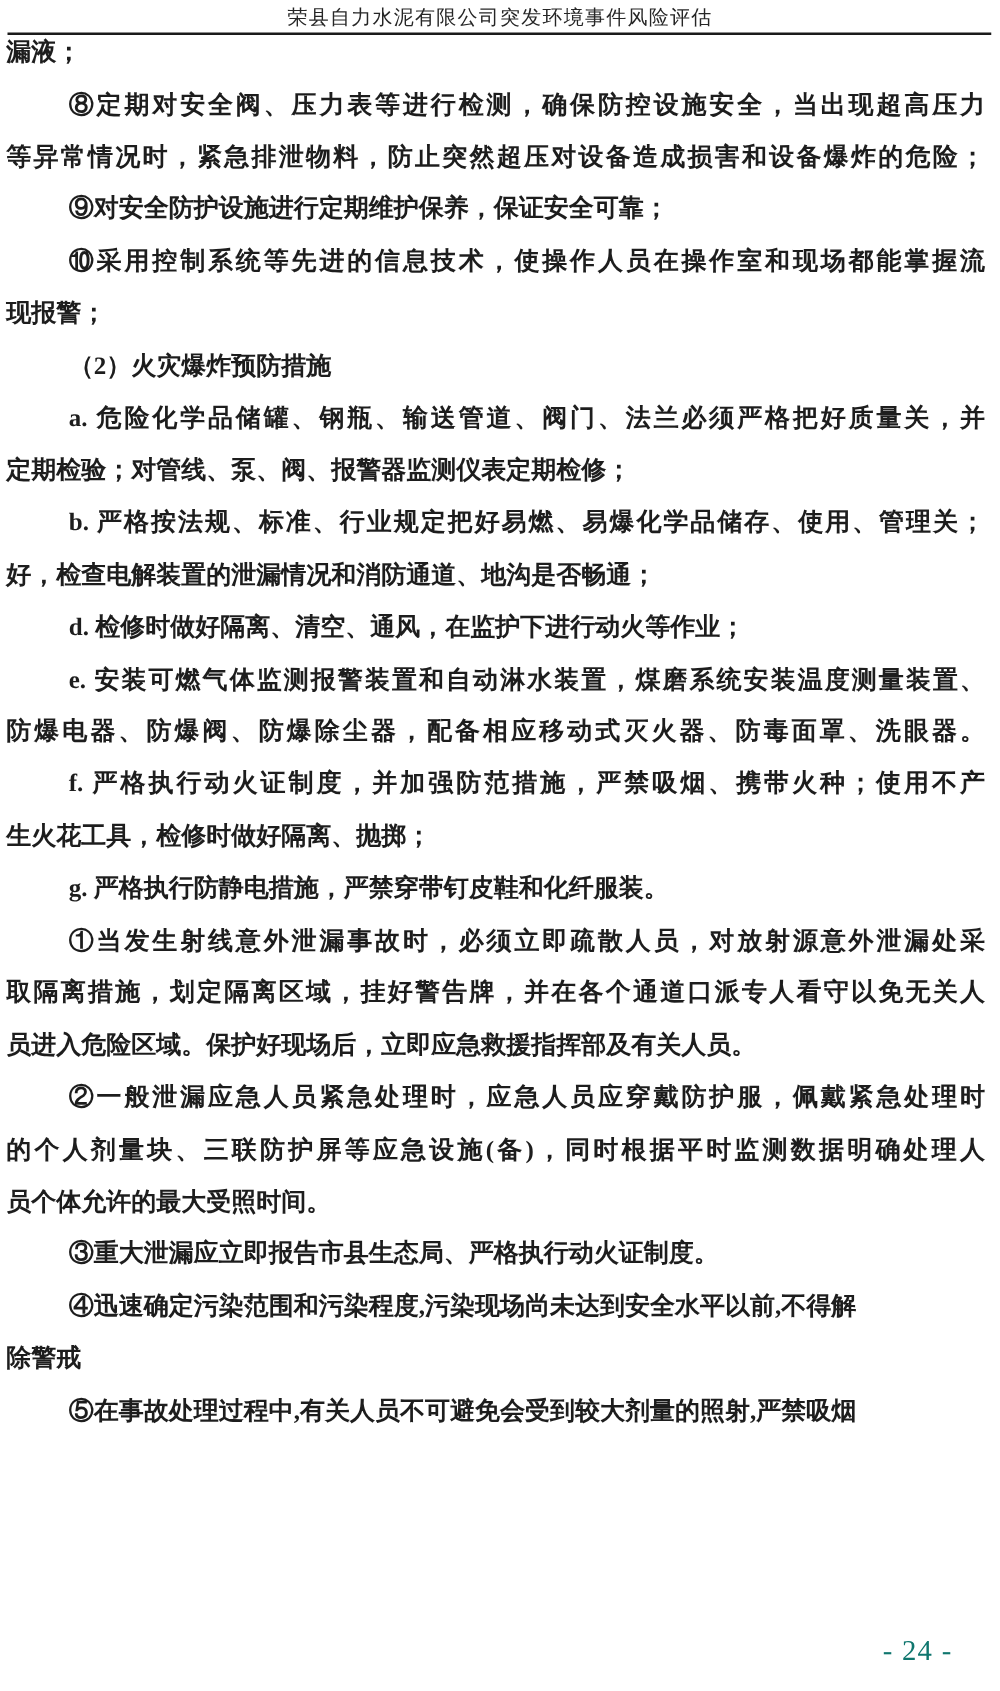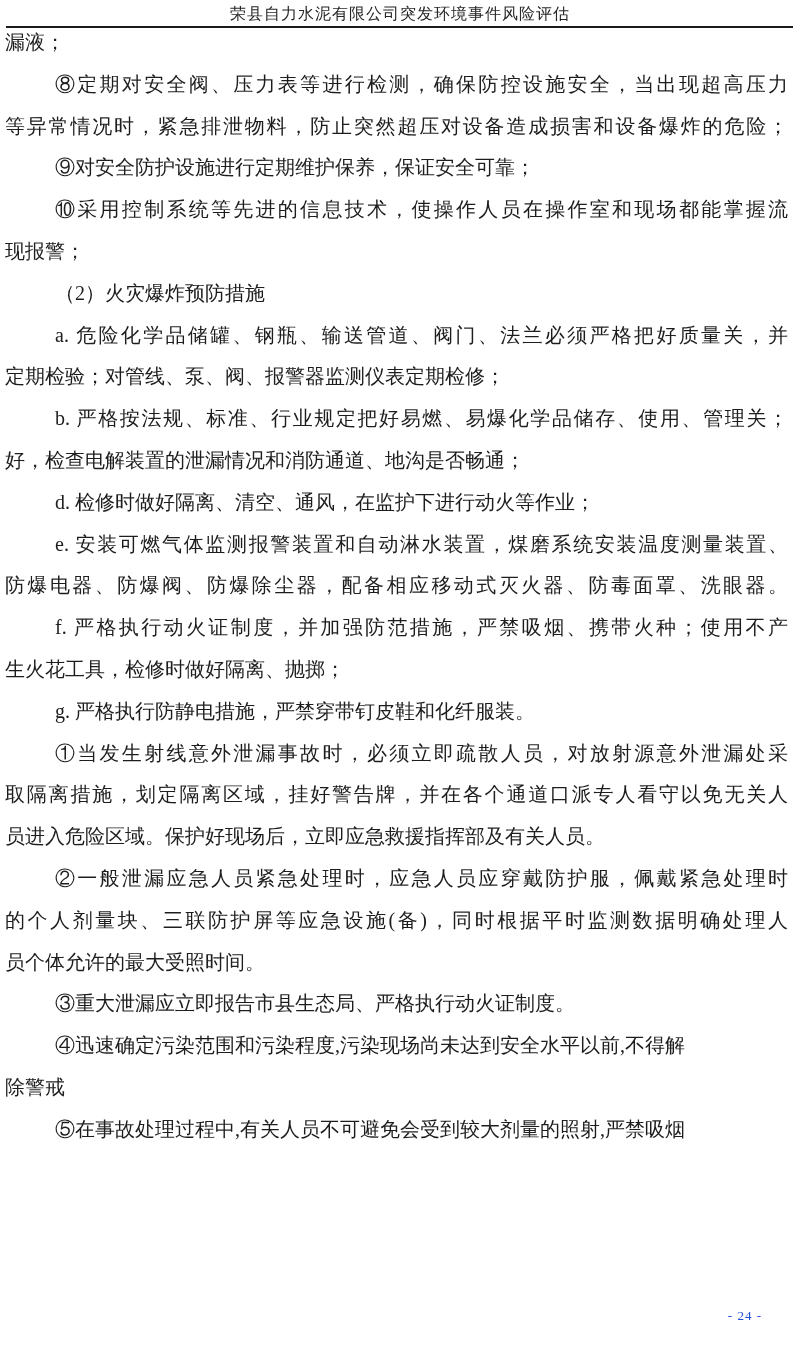--- a/index.html
+++ b/index.html
@@ -18,36 +18,37 @@
     letter-spacing:1px;
     color:#262626;
   }
   .header-rule {
     position:absolute; top:26px; left:6px; right:7px;
     height:2px; background:#1a1a1a;
   }
   .content {
     position:absolute; top:22px; left:5px; width:783px;
     font-size:20px;
+    font-weight:bold;
   }
   .line {
     line-height:41.8px;
     height:41.8px;
     text-align:justify;
     text-justify:inter-ideograph;
     white-space:normal;
   }
   .line.justify {
     text-align-last:justify;
     -moz-text-align-last:justify;
   }
   .line.indent { text-indent:50px; }
   .page-number {
     position:absolute; top:1308px; right:38px;
-    font-size:13px; color:#1d4ed8;
+    font-size:23px; color:#0f766e;
     letter-spacing:1px;
   }
 </style>
 </head>
 <body>
 
 <div class="header-title">荣县自力水泥有限公司突发环境事件风险评估</div>
 
 <div class="header-rule"></div>
 

